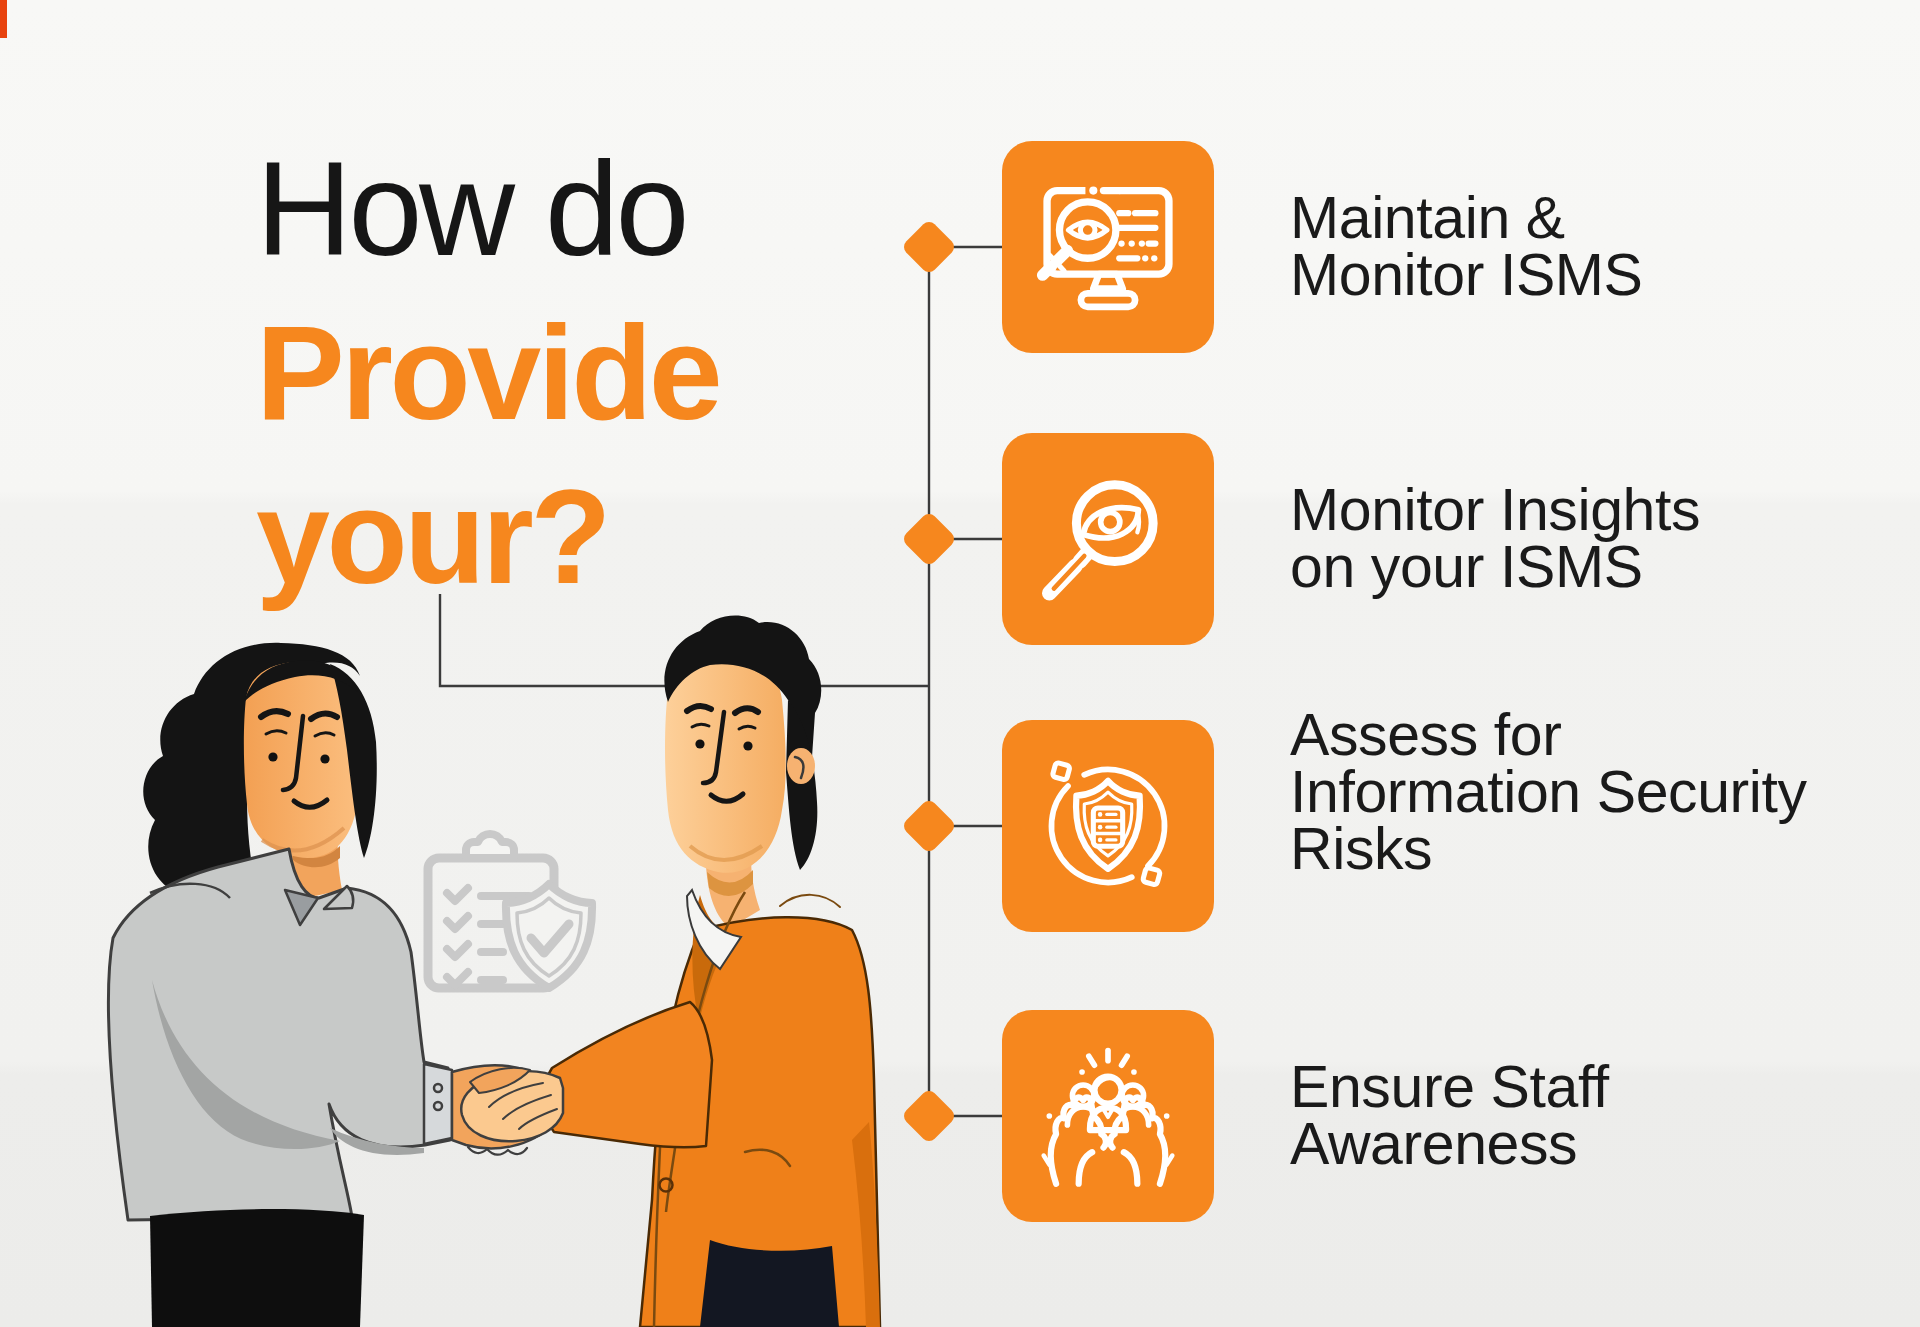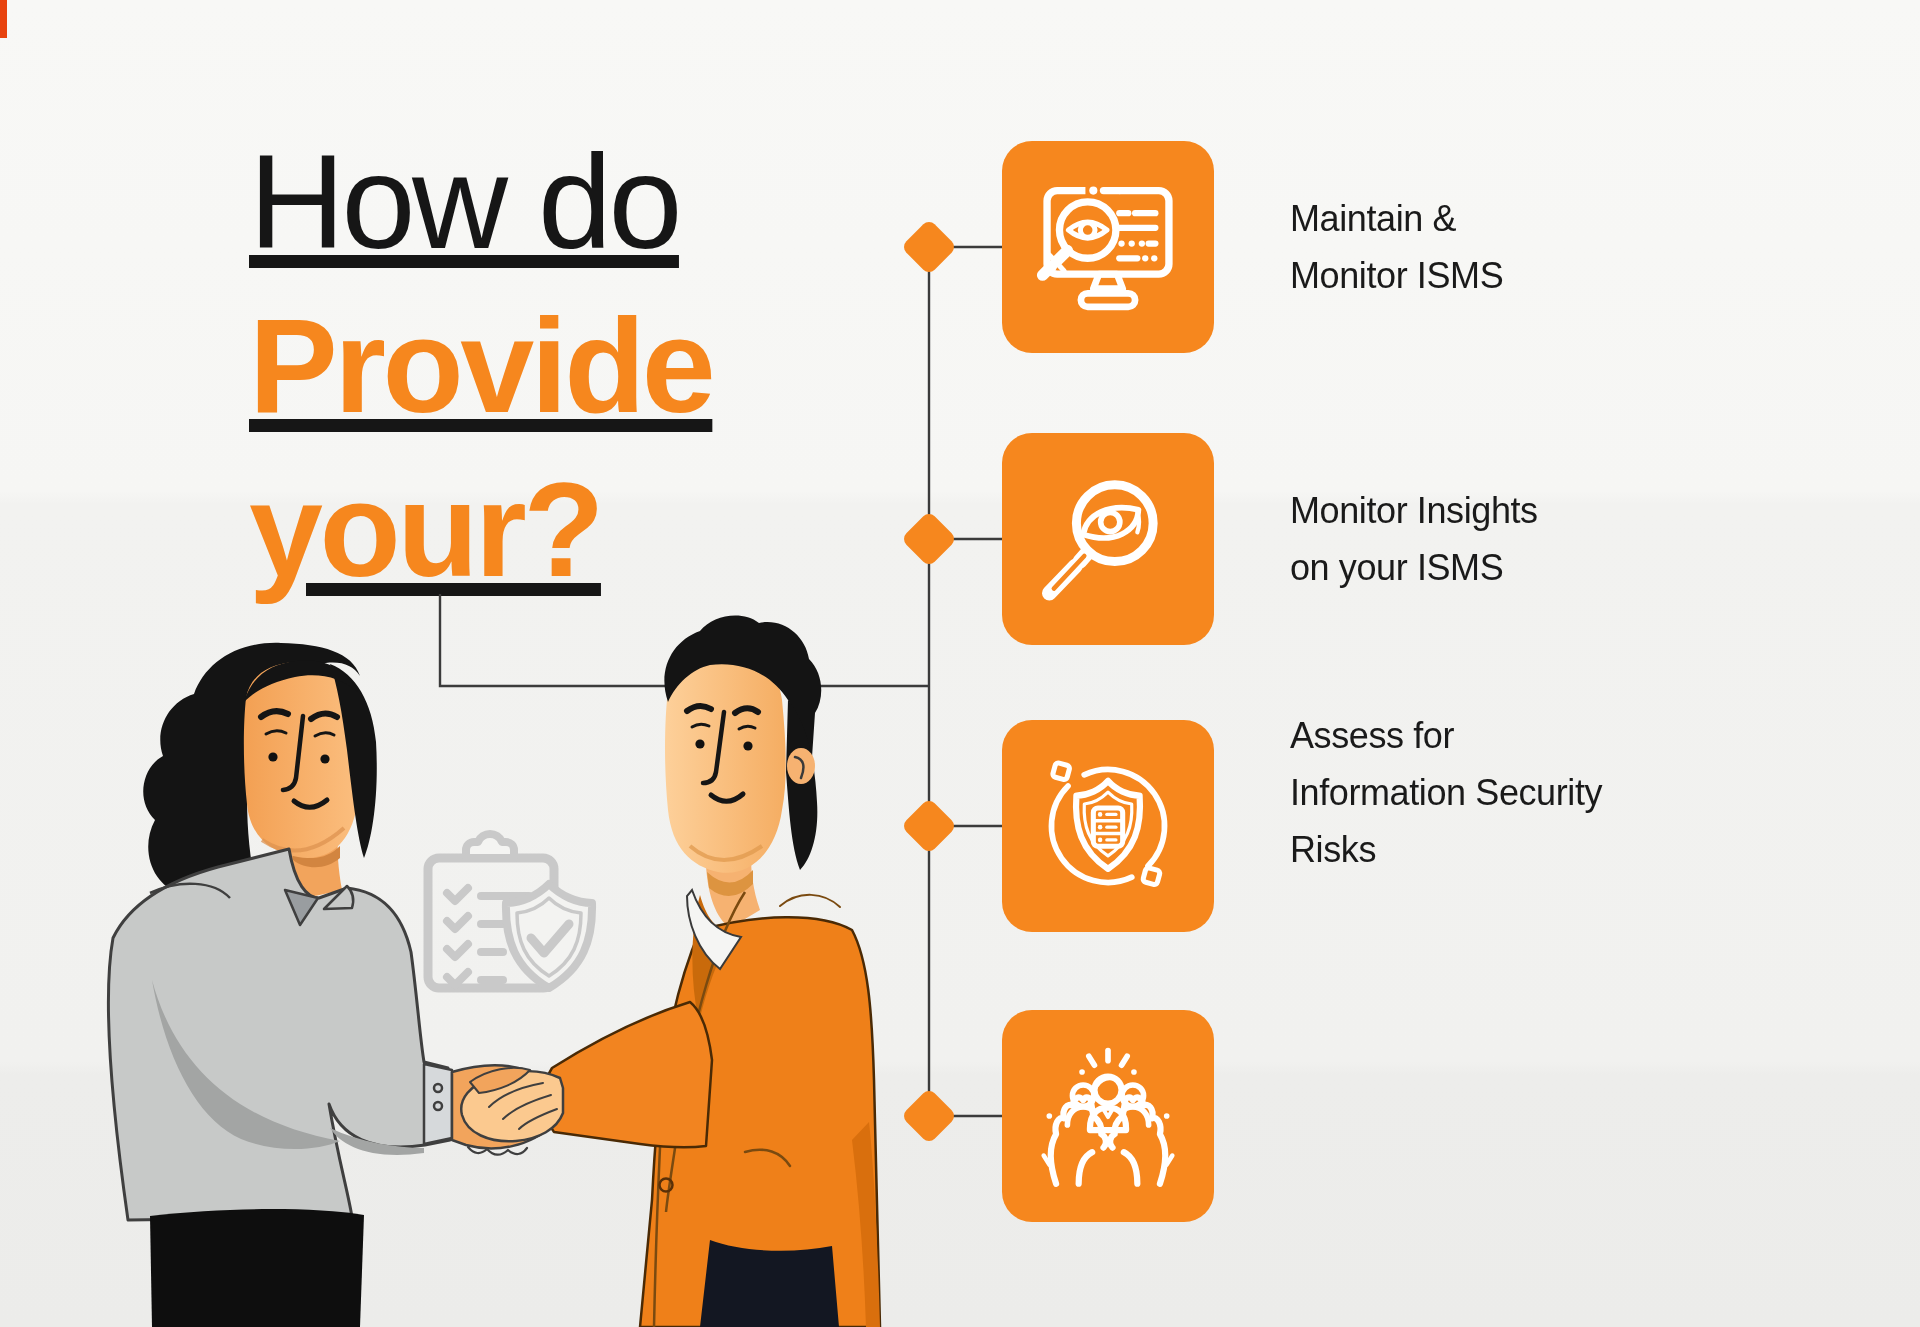--- a/index.html
+++ b/index.html
@@ -30,33 +30,33 @@
   .layer{position:absolute;left:0;top:0;width:1920px;height:1327px;pointer-events:none;}
   
   .tl-box{
     position:absolute;left:1002px;width:212px;height:212px;
     background:var(--accent-orange);border-radius:30px;
     display:flex;align-items:center;justify-content:center;
   }
   .tl-box svg{width:158px;height:158px;display:block;}
   .tl-label{
     position:absolute;left:1290px;transform:translateY(-50%);
-    font-size:36px;line-height:57px;letter-spacing:-0.4px;
+    font-size:59px;line-height:57px;letter-spacing:-0.4px;
     color:var(--label-text);white-space:pre-line;font-weight:400;
   }
   .ic{stroke:#ffffff;fill:none;stroke-linecap:round;stroke-linejoin:round;}
 </style>
 </head>
 <body>
 
 <div class="stage">
 
   <div class="corner-sliver"></div>
 
-  <h1 class="title" style="margin:1px;text-decoration:underline;">
+  <h1 class="title" style="margin:8px;">
     <span class="t1">How do</span>
     <span class="t2">Provide</span>
     <span class="t3">your?</span>
   </h1>
 
   <svg class="layer" viewBox="0 0 1920 1327">
     <path d="M440,594 L440,686 L929,686" fill="none" stroke="#3b3b3b" stroke-width="2.4"></path>
   </svg>
 
   <svg class="layer" viewBox="0 0 1920 1327">
@@ -271,14 +271,16 @@
       <path class="ic" d="M54,81 C54,69 60,62.5 70,62.5 C80,62.5 86,69 86,81 L86,82.5 L54,82.5 Z" stroke-width="5.5" fill="#f6871e"></path>
       <path class="ic" d="M66,64 L70,71 L74,64" stroke-width="3.5"></path>
       <path class="ic" d="M24,130 C18,112 18,96 24,86 C22,78 26,70 31,72 C29,64 34,58 39,61 C39,54 45,51 48,56 C50,52 55,53 55,58 L57,70 C62,74 65,80 64,86 C68,88 70,94 66,98 M44,130 C44,116 48,106 56,102" stroke-width="5.5"></path>
       <path class="ic" d="M116,130 C122,112 122,96 116,86 C118,78 114,70 109,72 C111,64 106,58 101,61 C101,54 95,51 92,56 C90,52 85,53 85,58 L83,70 C78,74 75,80 76,86 C72,88 70,94 74,98 M96,130 C96,116 92,106 84,102" stroke-width="5.5"></path>
       <circle cx="18" cy="70" r="2.5" fill="#fff"></circle>
         <circle cx="122" cy="70" r="2.5" fill="#fff"></circle>
       <line class="ic" x1="13" y1="105" x2="18" y2="113" stroke-width="4"></line>
       <line class="ic" x1="127" y1="105" x2="122" y2="113" stroke-width="4"></line>
     </svg>
   </div>
+  <div class="tl-label" style="top:1116px;">Ensure Staff
+Awareness</div>
 
 </div>
 
 </body></html>

